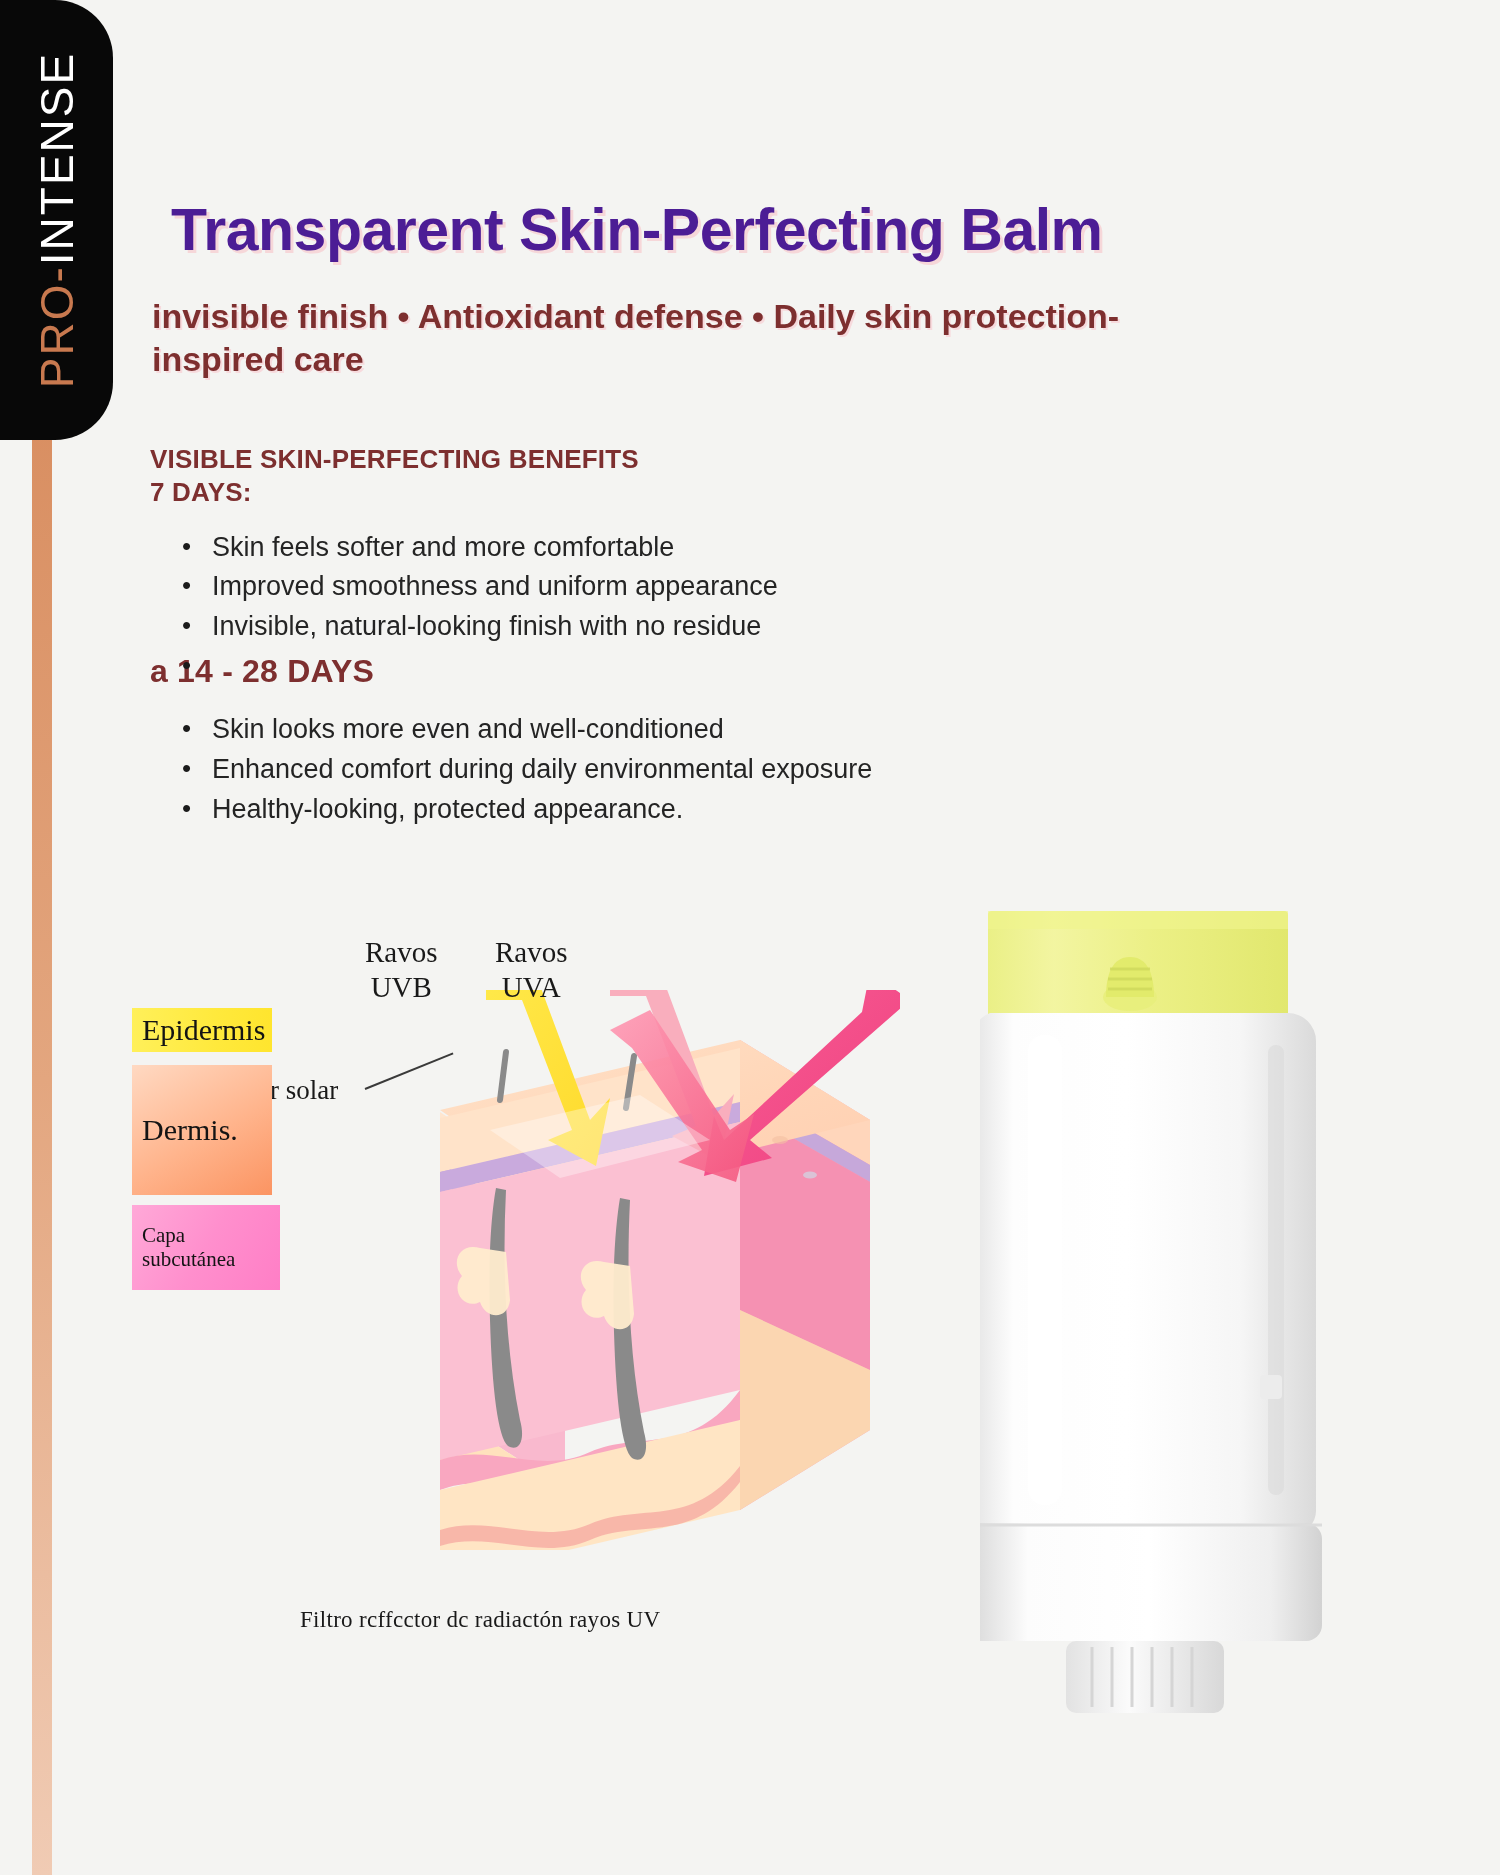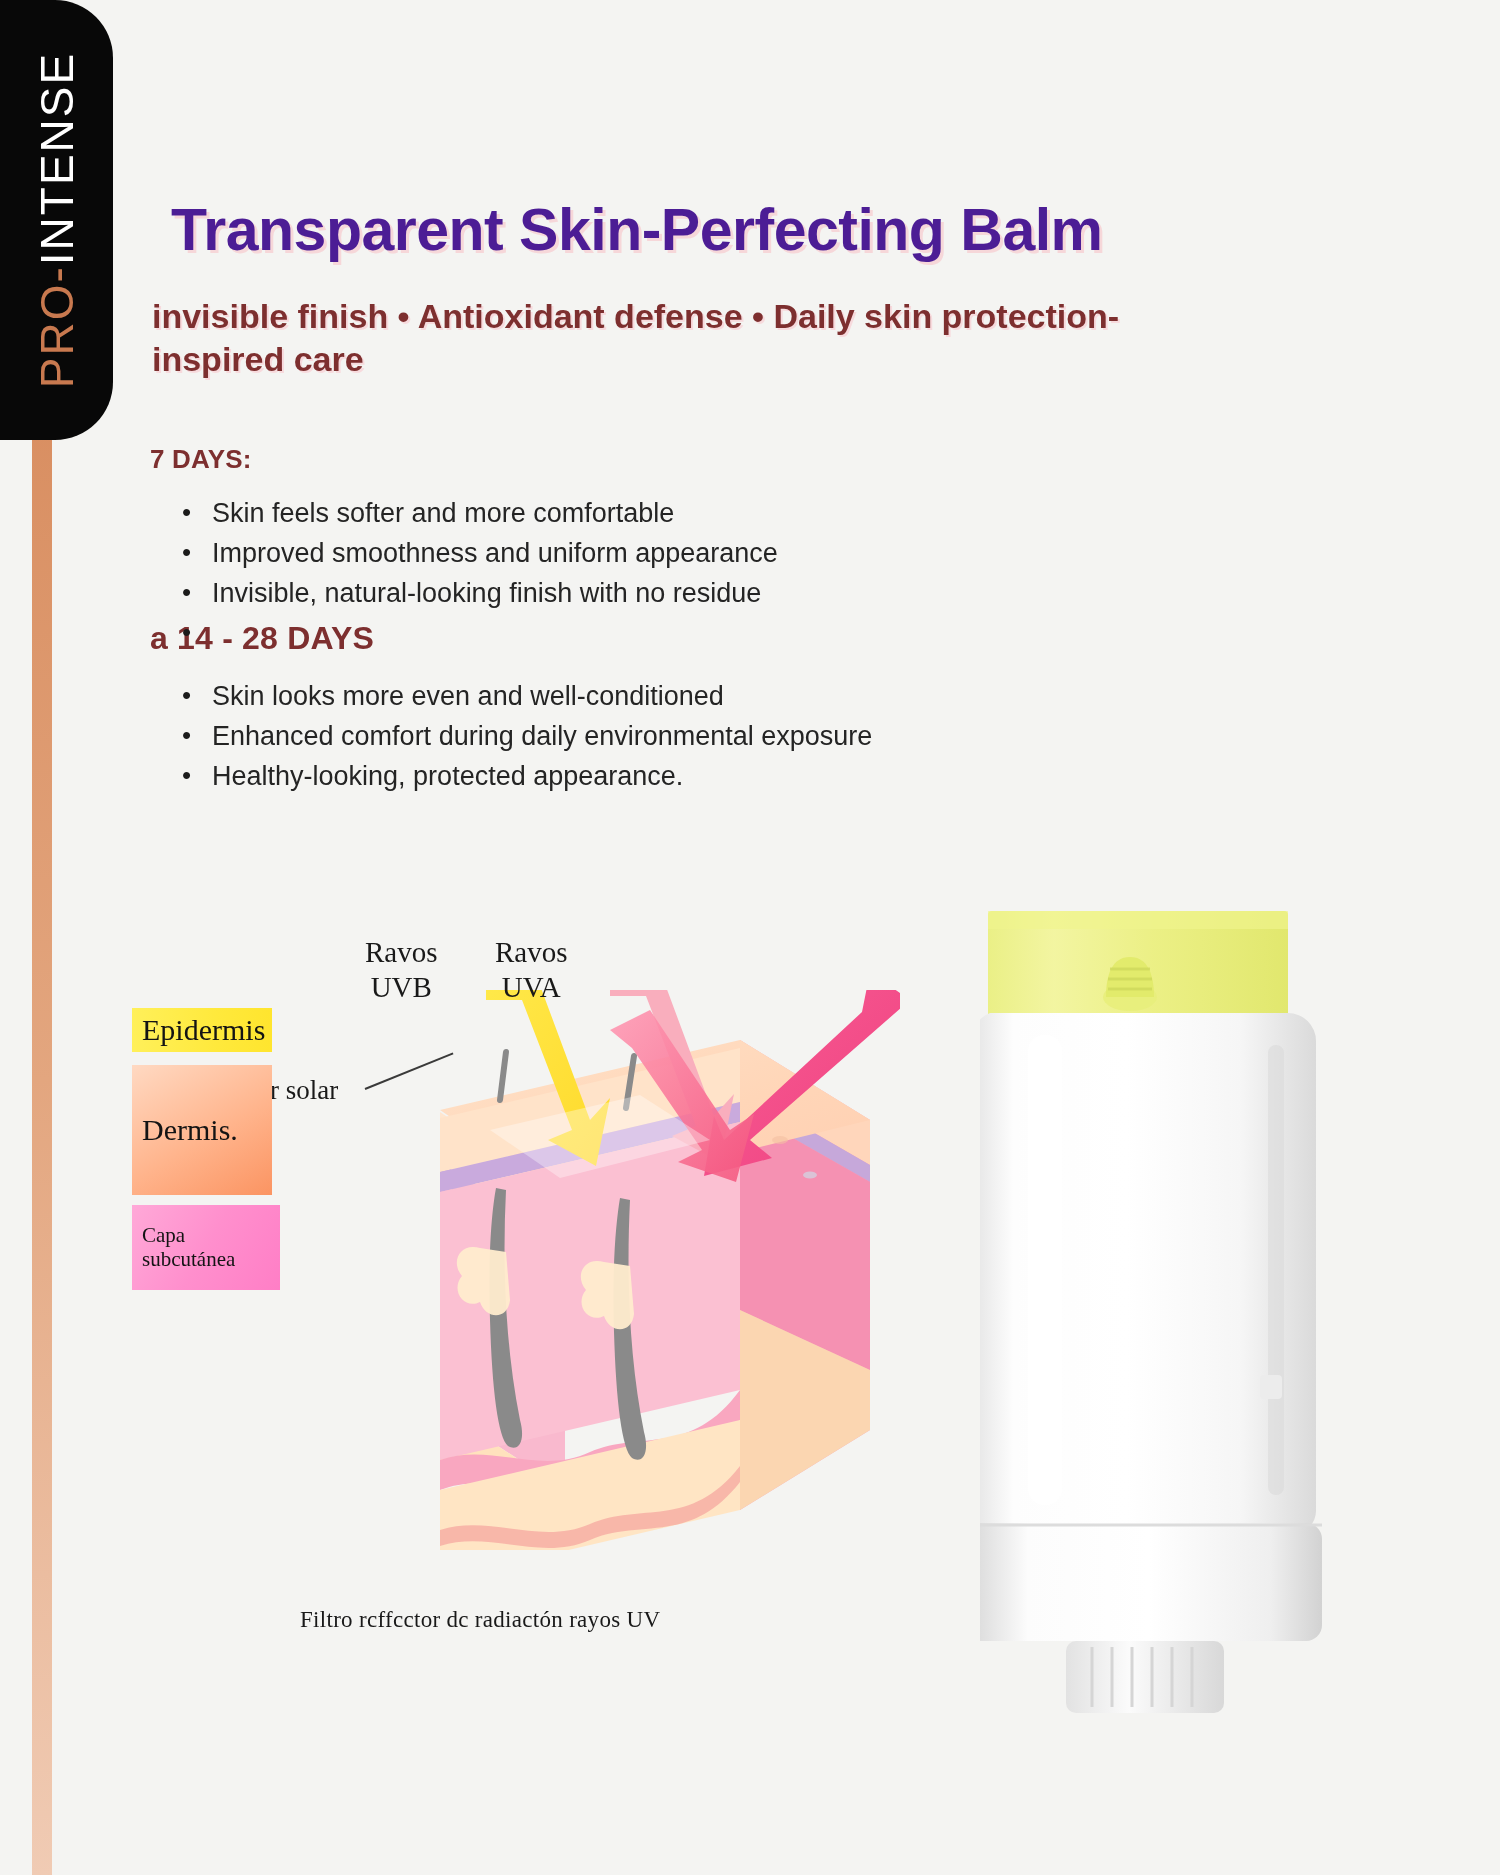--- a/index.html
+++ b/index.html
@@ -125,20 +125,21 @@
       <span class="brand-pro">PRO-</span><span class="brand-intense">INTENSE</span>
     </div>
   </div>
 
   <div class="side-stripe"></div>
 
   <div class="headline">Transparent Skin-Perfecting Balm</div>
   <div class="subhead">invisible finish • Antioxidant defense • Daily skin protection-inspired care</div>
 
   <div class="benefits">
+    <div class="bsection-title">VISIBLE SKIN-PERFECTING BENEFITS</div>
     <div class="bsection-title">7 DAYS:</div>
     <ul class="blist">
       <li>Skin feels softer and more comfortable</li>
       <li>Improved smoothness and uniform appearance</li>
       <li>Invisible, natural-looking finish with no residue</li>
       <li></li>
     </ul>
     <div class="bsection-title2">a 14 - 28 DAYS</div>
     <ul class="blist">
       <li>Skin looks more even and well-conditioned</li>

